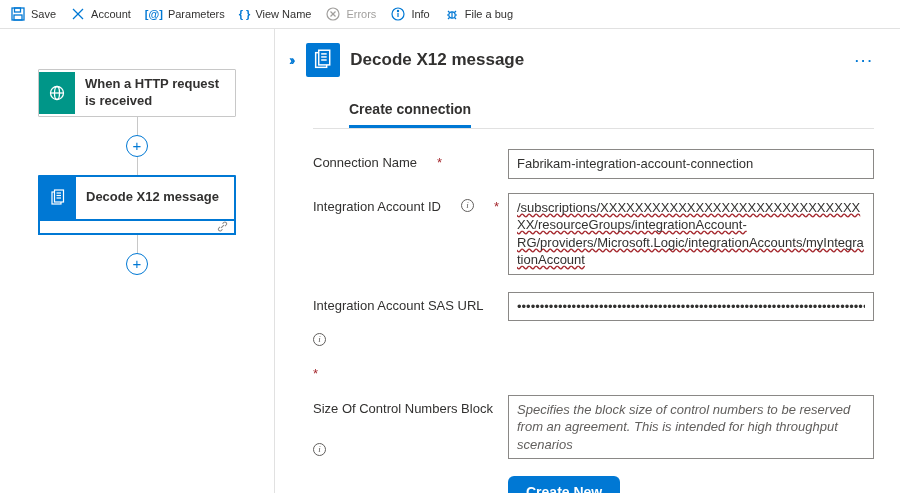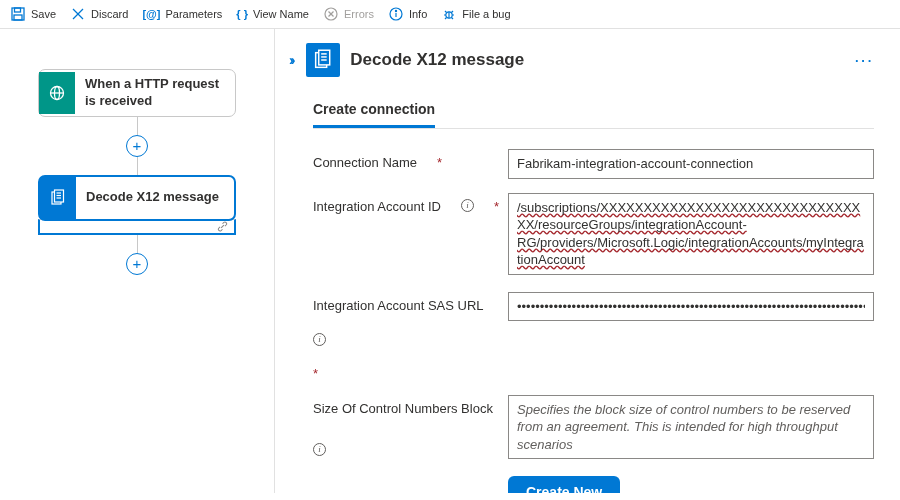--- a/index.html
+++ b/index.html
@@ -41,21 +41,21 @@
     border-right: 1px solid #e1e1e1;
     background: #fff;
     display: flex;
     flex-direction: column;
     align-items: center;
   }
   .node-card {
     width: 198px;
     border: 1px solid #c8c8c8;
     background: #fff;
-    border-radius: 7px;
+    border-radius: 1px;
     display: flex;
     align-items: center;
     position: relative;
   }
   .node-card.selected { border: 2px solid #0078d4; }
   .node-icon-box {
     width: 36px;
     height: 42px;
     background: #009688;
     display: flex;
@@ -124,20 +124,21 @@
   .panel-header .ellipsis { margin-left:auto; color:#0078d4; letter-spacing:2px; font-weight:bold; cursor:pointer; }
   .panel-body { padding-left: 24px; }
   .tab-row { display:flex; border-bottom:1px solid #e1e1e1; margin-bottom:20px; }
   .tab {
     padding: 6px 0 8px 0;
     font-size: 14px;
     font-weight: 600;
     color: #323130;
     border-bottom: 3px solid #0078d4;
     cursor: pointer;
+    margin-left: 36px;
   }
 
   .form-row { display:flex; margin-bottom:14px; }
   .form-label {
     width: 195px;
     font-size: 13px;
     color: #323130;
     padding-top: 6px;
     display:flex;
     gap:20px;
@@ -186,21 +187,21 @@
         <rect x="4.5" y="2" width="6" height="4"></rect>
         <rect x="4" y="9" width="8" height="5"></rect>
       </svg>
     <span>Save</span>
   </div>
   <div class="toolbar-item">
     <svg viewBox="0 0 16 16" stroke="#0078d4" stroke-width="1.3">
         <line x1="3" y1="3" x2="13" y2="13"></line>
         <line x1="13" y1="3" x2="3" y2="13"></line>
       </svg>
-    <span>Discard</span>
+    <span>Account</span>
   </div>
   <div class="toolbar-item">
     <span class="azure-blue" style="font-weight:600">[@]</span>
     <span>Parameters</span>
   </div>
   <div class="toolbar-item">
     <span class="azure-blue" style="font-weight:600">{ }</span>
     <span>View Name</span>
   </div>
   <div class="toolbar-item disabled">

